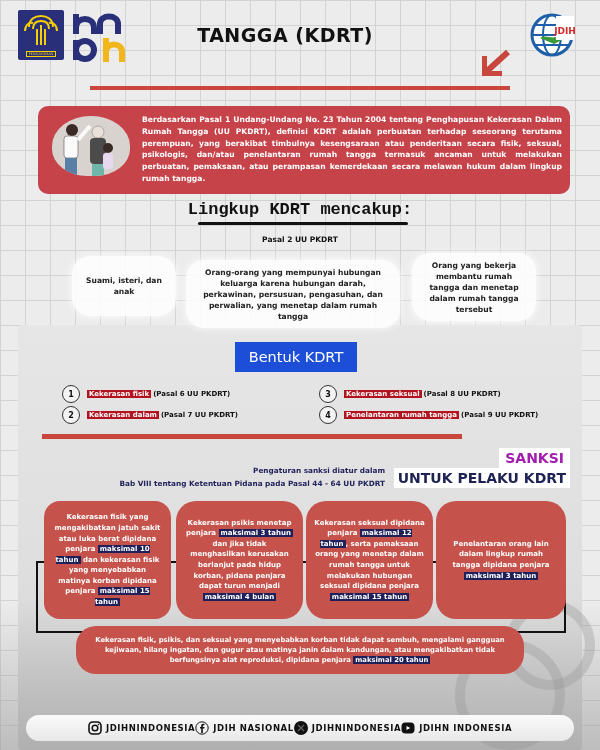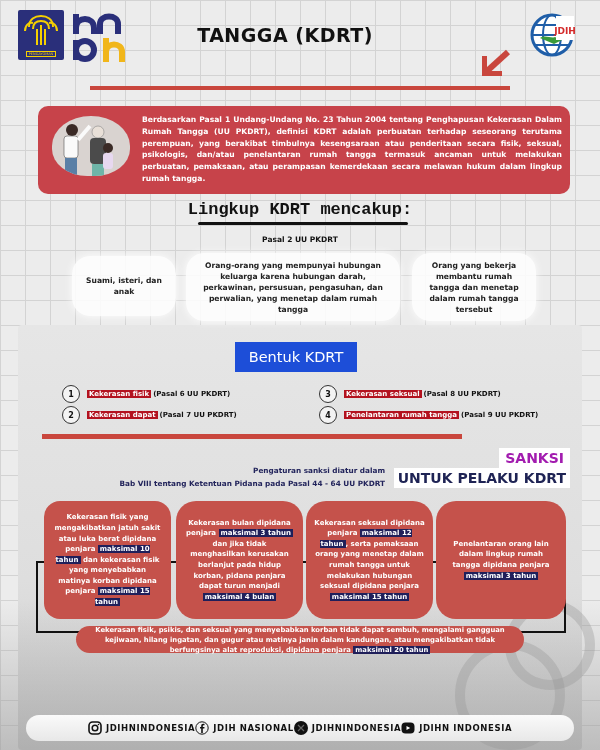--- a/index.html
+++ b/index.html
@@ -130,21 +130,21 @@
     border: 2px solid #111; border-top: 2px solid #111;
   }
   .sanction-card {
     position: absolute; top: 501px; height: 118px; width: 127px;
     background: #c5524b; border-radius: 20px;
     display: flex; align-items: center; justify-content: center; text-align: center;
     color: #fff; font-size: 7px; line-height: 10.6px; font-weight: bold; padding: 6px 8px;
   }
   .hl-navy { background: #1f1f5a; color: #fff; padding: 0 2px; }
   .sanction-wide {
-    position: absolute; left: 76px; top: 626px; width: 448px; height: 27px;
+    position: absolute; left: 76px; top: 626px; width: 448px; height: 48px;
     background: #c5524b; border-radius: 20px;
     display: flex; align-items: center; justify-content: center; text-align: center;
     color: #fff; font-size: 6.8px; line-height: 10px; font-weight: bold; padding: 0 18px;
   }
 
   
   .footer {
     position: absolute; left: 26px; top: 715px; width: 548px; height: 26px;
     background: linear-gradient(180deg, #fafafa, #e8e8e8); border-radius: 13px;
     display: flex; align-items: center; justify-content: center; padding: 0 10px;
@@ -221,37 +221,37 @@
   <div class="intro-text">Berdasarkan Pasal 1 Undang-Undang No. 23 Tahun 2004 tentang Penghapusan Kekerasan Dalam Rumah Tangga (UU PKDRT), definisi KDRT adalah perbuatan terhadap seseorang terutama perempuan, yang berakibat timbulnya kesengsaraan atau penderitaan secara fisik, seksual, psikologis, dan/atau penelantaran rumah tangga termasuk ancaman untuk melakukan perbuatan, pemaksaan, atau perampasan kemerdekaan secara melawan hukum dalam lingkup rumah tangga.</div>
 </div>
 
 <div class="lingkup-title">Lingkup KDRT mencakup:</div>
 <div class="lingkup-underline"></div>
 <div class="lingkup-sub">Pasal 2 UU PKDRT</div>
 
 <div class="scope-card" style="left:72px;top:256px;width:104px;height:60px;padding:0 10px;">
   <span>Suami, isteri, dan anak</span>
 </div>
-<div class="scope-card" style="left:186px;top:253px;width:214px;height:68px;padding:0 12px;">
+<div class="scope-card" style="left:186px;top:260px;width:214px;height:68px;padding:0 12px;">
   <span>Orang-orang yang mempunyai hubungan keluarga karena hubungan darah, perkawinan, persusuan, pengasuhan, dan perwalian, yang menetap dalam rumah tangga</span>
 </div>
 <div class="scope-card" style="left:412px;top:253px;width:124px;height:68px;padding:0 8px;">
   <span>Orang yang bekerja membantu rumah tangga dan menetap dalam rumah tangga tersebut</span>
 </div>
 
 <div class="bentuk-title">Bentuk KDRT</div>
 
 <div class="bentuk-item" style="left:62px;top:385px;">
   <span class="bentuk-num">1</span>
   <span class="bentuk-hl">Kekerasan fisik</span>
   <span>(Pasal 6 UU PKDRT)</span>
 </div>
 <div class="bentuk-item" style="left:62px;top:406px;">
   <span class="bentuk-num">2</span>
-  <span class="bentuk-hl">Kekerasan dapat</span>
+  <span class="bentuk-hl">Kekerasan dalam</span>
   <span>(Pasal 7 UU PKDRT)</span>
 </div>
 <div class="bentuk-item" style="left:319px;top:385px;">
   <span class="bentuk-num">3</span>
   <span class="bentuk-hl">Kekerasan seksual</span>
   <span>(Pasal 8 UU PKDRT)</span>
 </div>
 <div class="bentuk-item" style="left:319px;top:406px;">
   <span class="bentuk-num">4</span>
   <span class="bentuk-hl">Penelantaran rumah tangga</span>
@@ -267,21 +267,21 @@
   <span class="l1">SANKSI</span><br>
   <span class="l2">UNTUK PELAKU KDRT</span>
 </div>
 
 <div class="frame-line"></div>
 
 <div class="sanction-card" style="left:44px;border-radius:16px;">
   <div><span>Kekerasan fisik yang mengakibatkan jatuh sakit atau luka berat dipidana penjara </span><span class="hl-navy">maksimal 10 tahun</span><span> dan kekerasan fisik yang menyebabkan matinya korban dipidana penjara </span><span class="hl-navy">maksimal 15 tahun</span></div>
 </div>
 <div class="sanction-card" style="left:176px;">
-  <div><span>Kekerasan bulan dipidana penjara </span><span class="hl-navy">maksimal 3 tahun</span><span> dan jika tidak menghasilkan kerusakan berlanjut pada hidup korban, pidana penjara dapat turun menjadi </span><span class="hl-navy">maksimal 4 bulan</span></div>
+  <div><span>Kekerasan psikis menetap penjara </span><span class="hl-navy">maksimal 3 tahun</span><span> dan jika tidak menghasilkan kerusakan berlanjut pada hidup korban, pidana penjara dapat turun menjadi </span><span class="hl-navy">maksimal 4 bulan</span></div>
 </div>
 <div class="sanction-card" style="left:306px;">
   <div><span>Kekerasan seksual dipidana penjara </span><span class="hl-navy">maksimal 12 tahun</span><span>, serta pemaksaan orang yang menetap dalam rumah tangga untuk melakukan hubungan seksual dipidana penjara </span><span class="hl-navy">maksimal 15 tahun</span></div>
 </div>
 <div class="sanction-card" style="left:436px;width:130px;">
   <div><span>Penelantaran orang lain dalam lingkup rumah tangga dipidana penjara </span><span class="hl-navy">maksimal 3 tahun</span></div>
 </div>
 
 <div class="sanction-wide">
   <div><span>Kekerasan fisik, psikis, dan seksual yang menyebabkan korban tidak dapat sembuh, mengalami gangguan kejiwaan, hilang ingatan, dan gugur atau matinya janin dalam kandungan, atau mengakibatkan tidak berfungsinya alat reproduksi, dipidana penjara </span><span class="hl-navy">maksimal 20 tahun</span></div>

